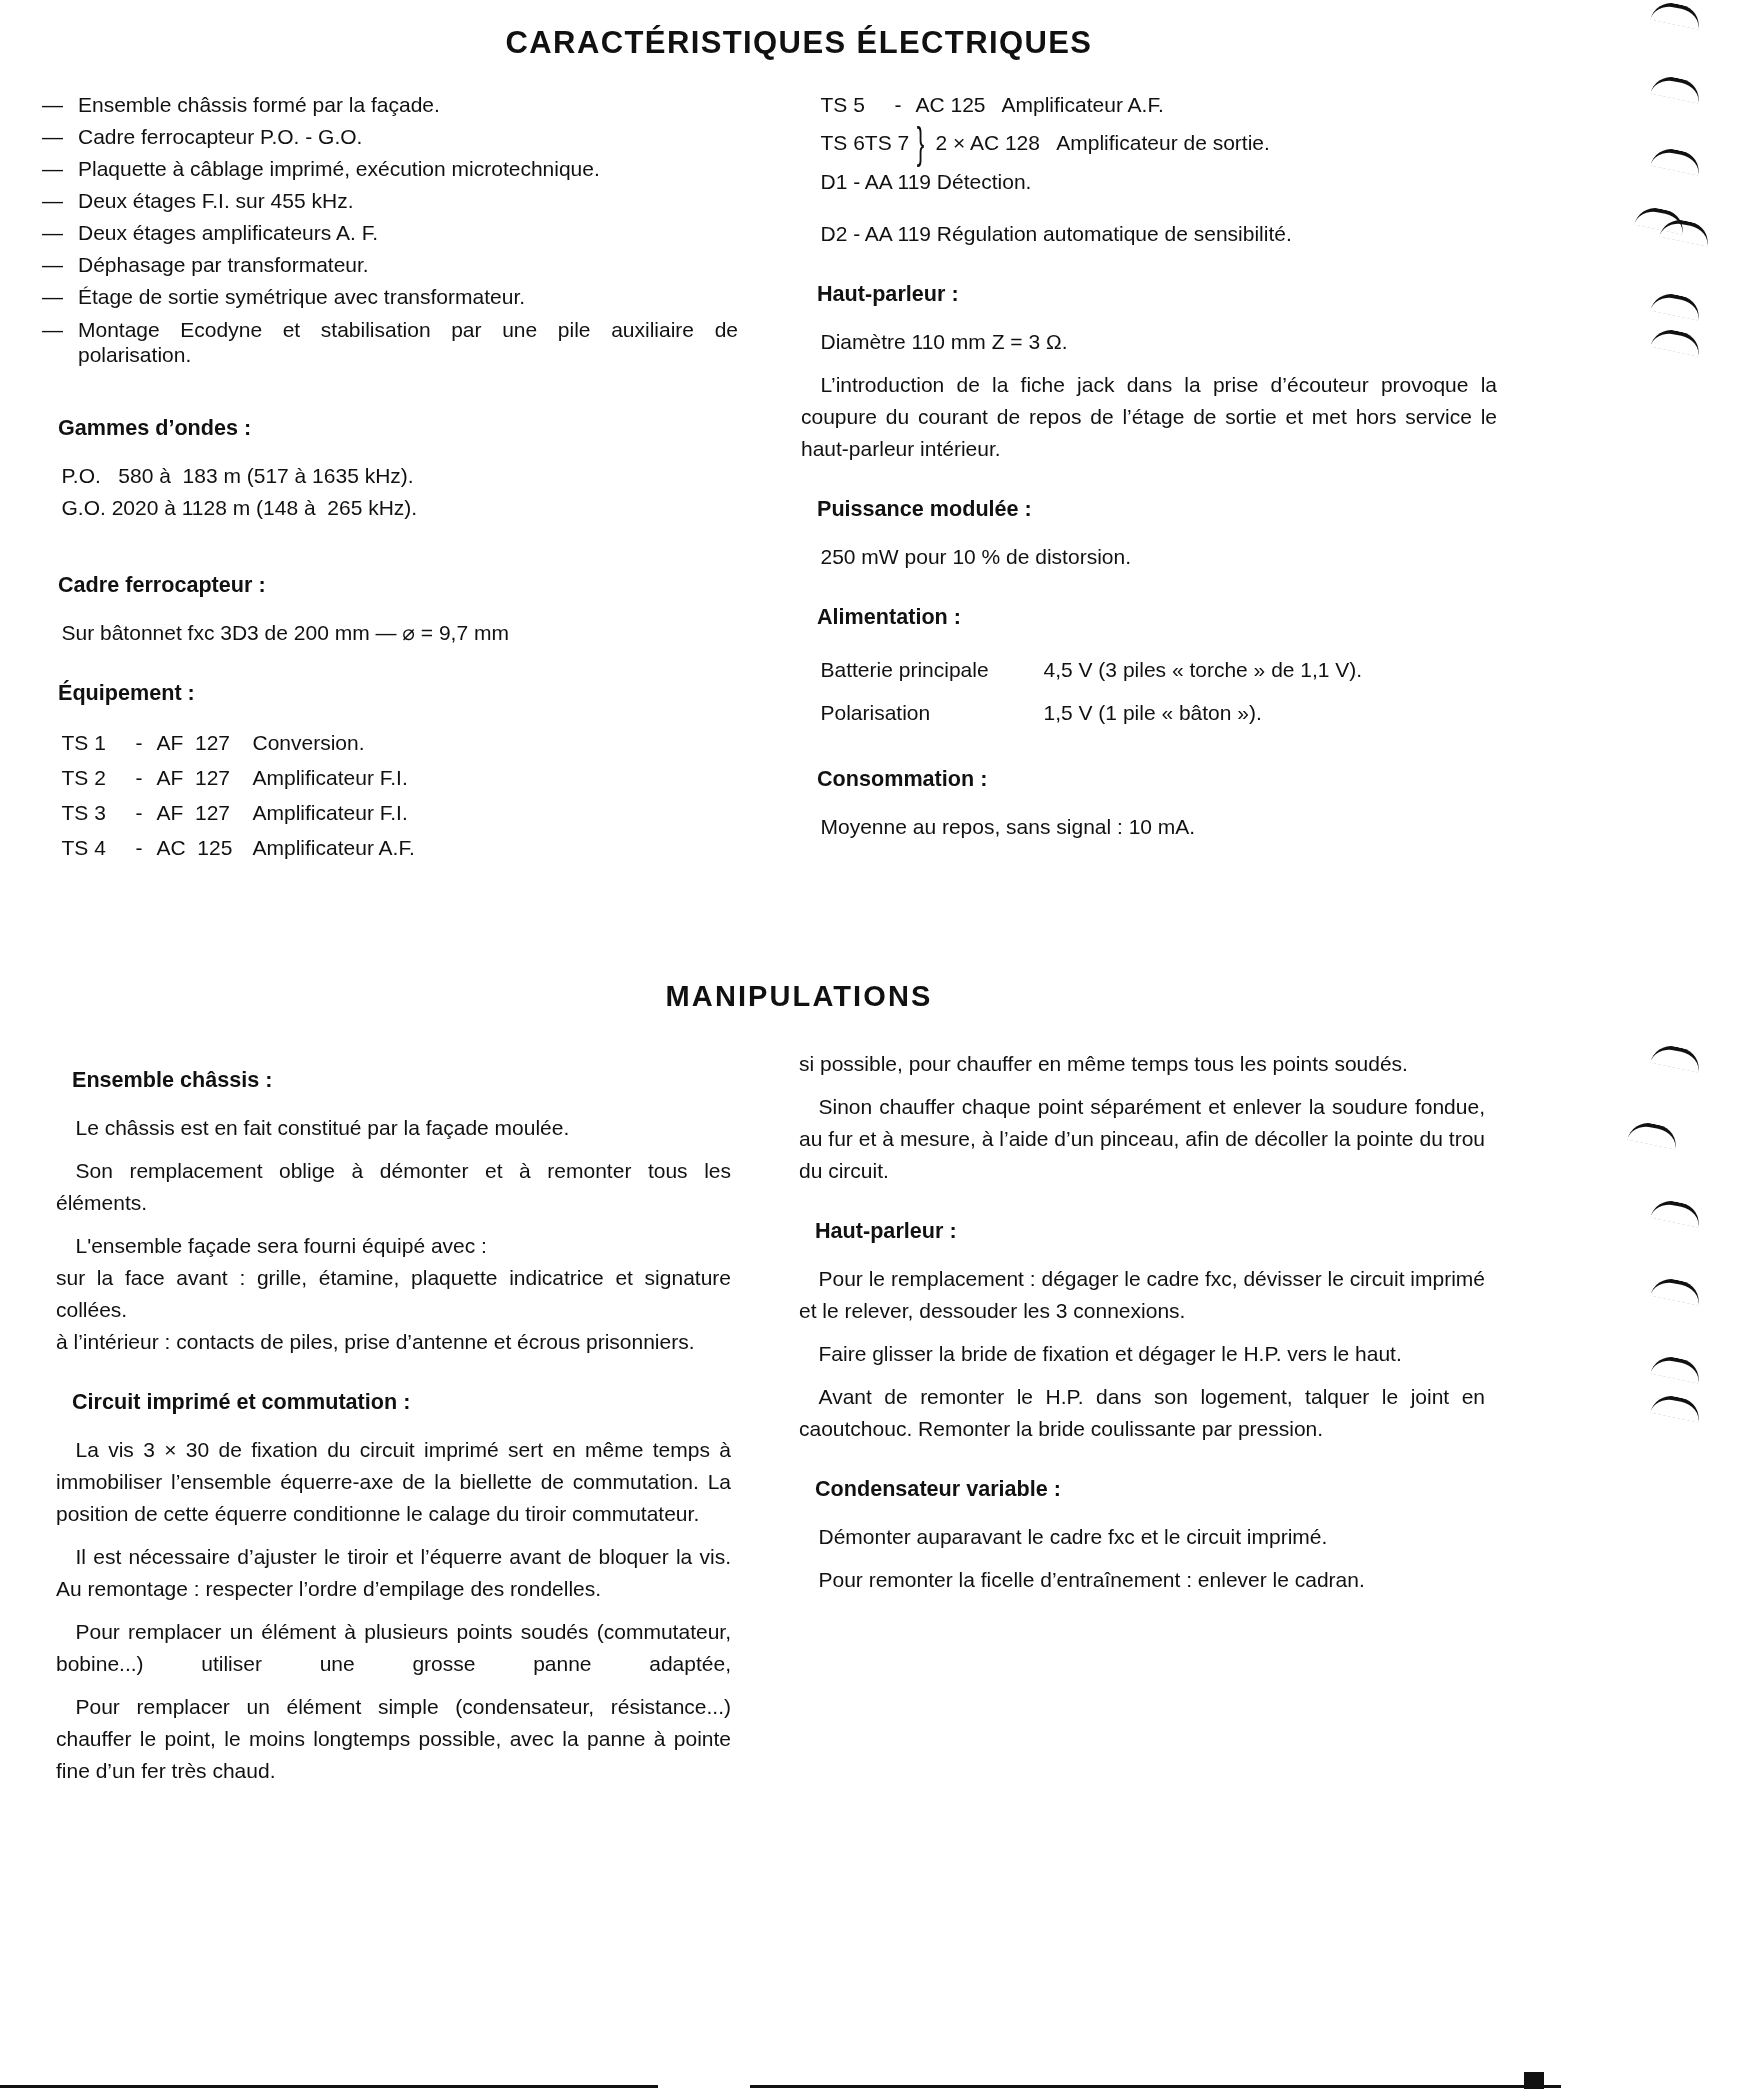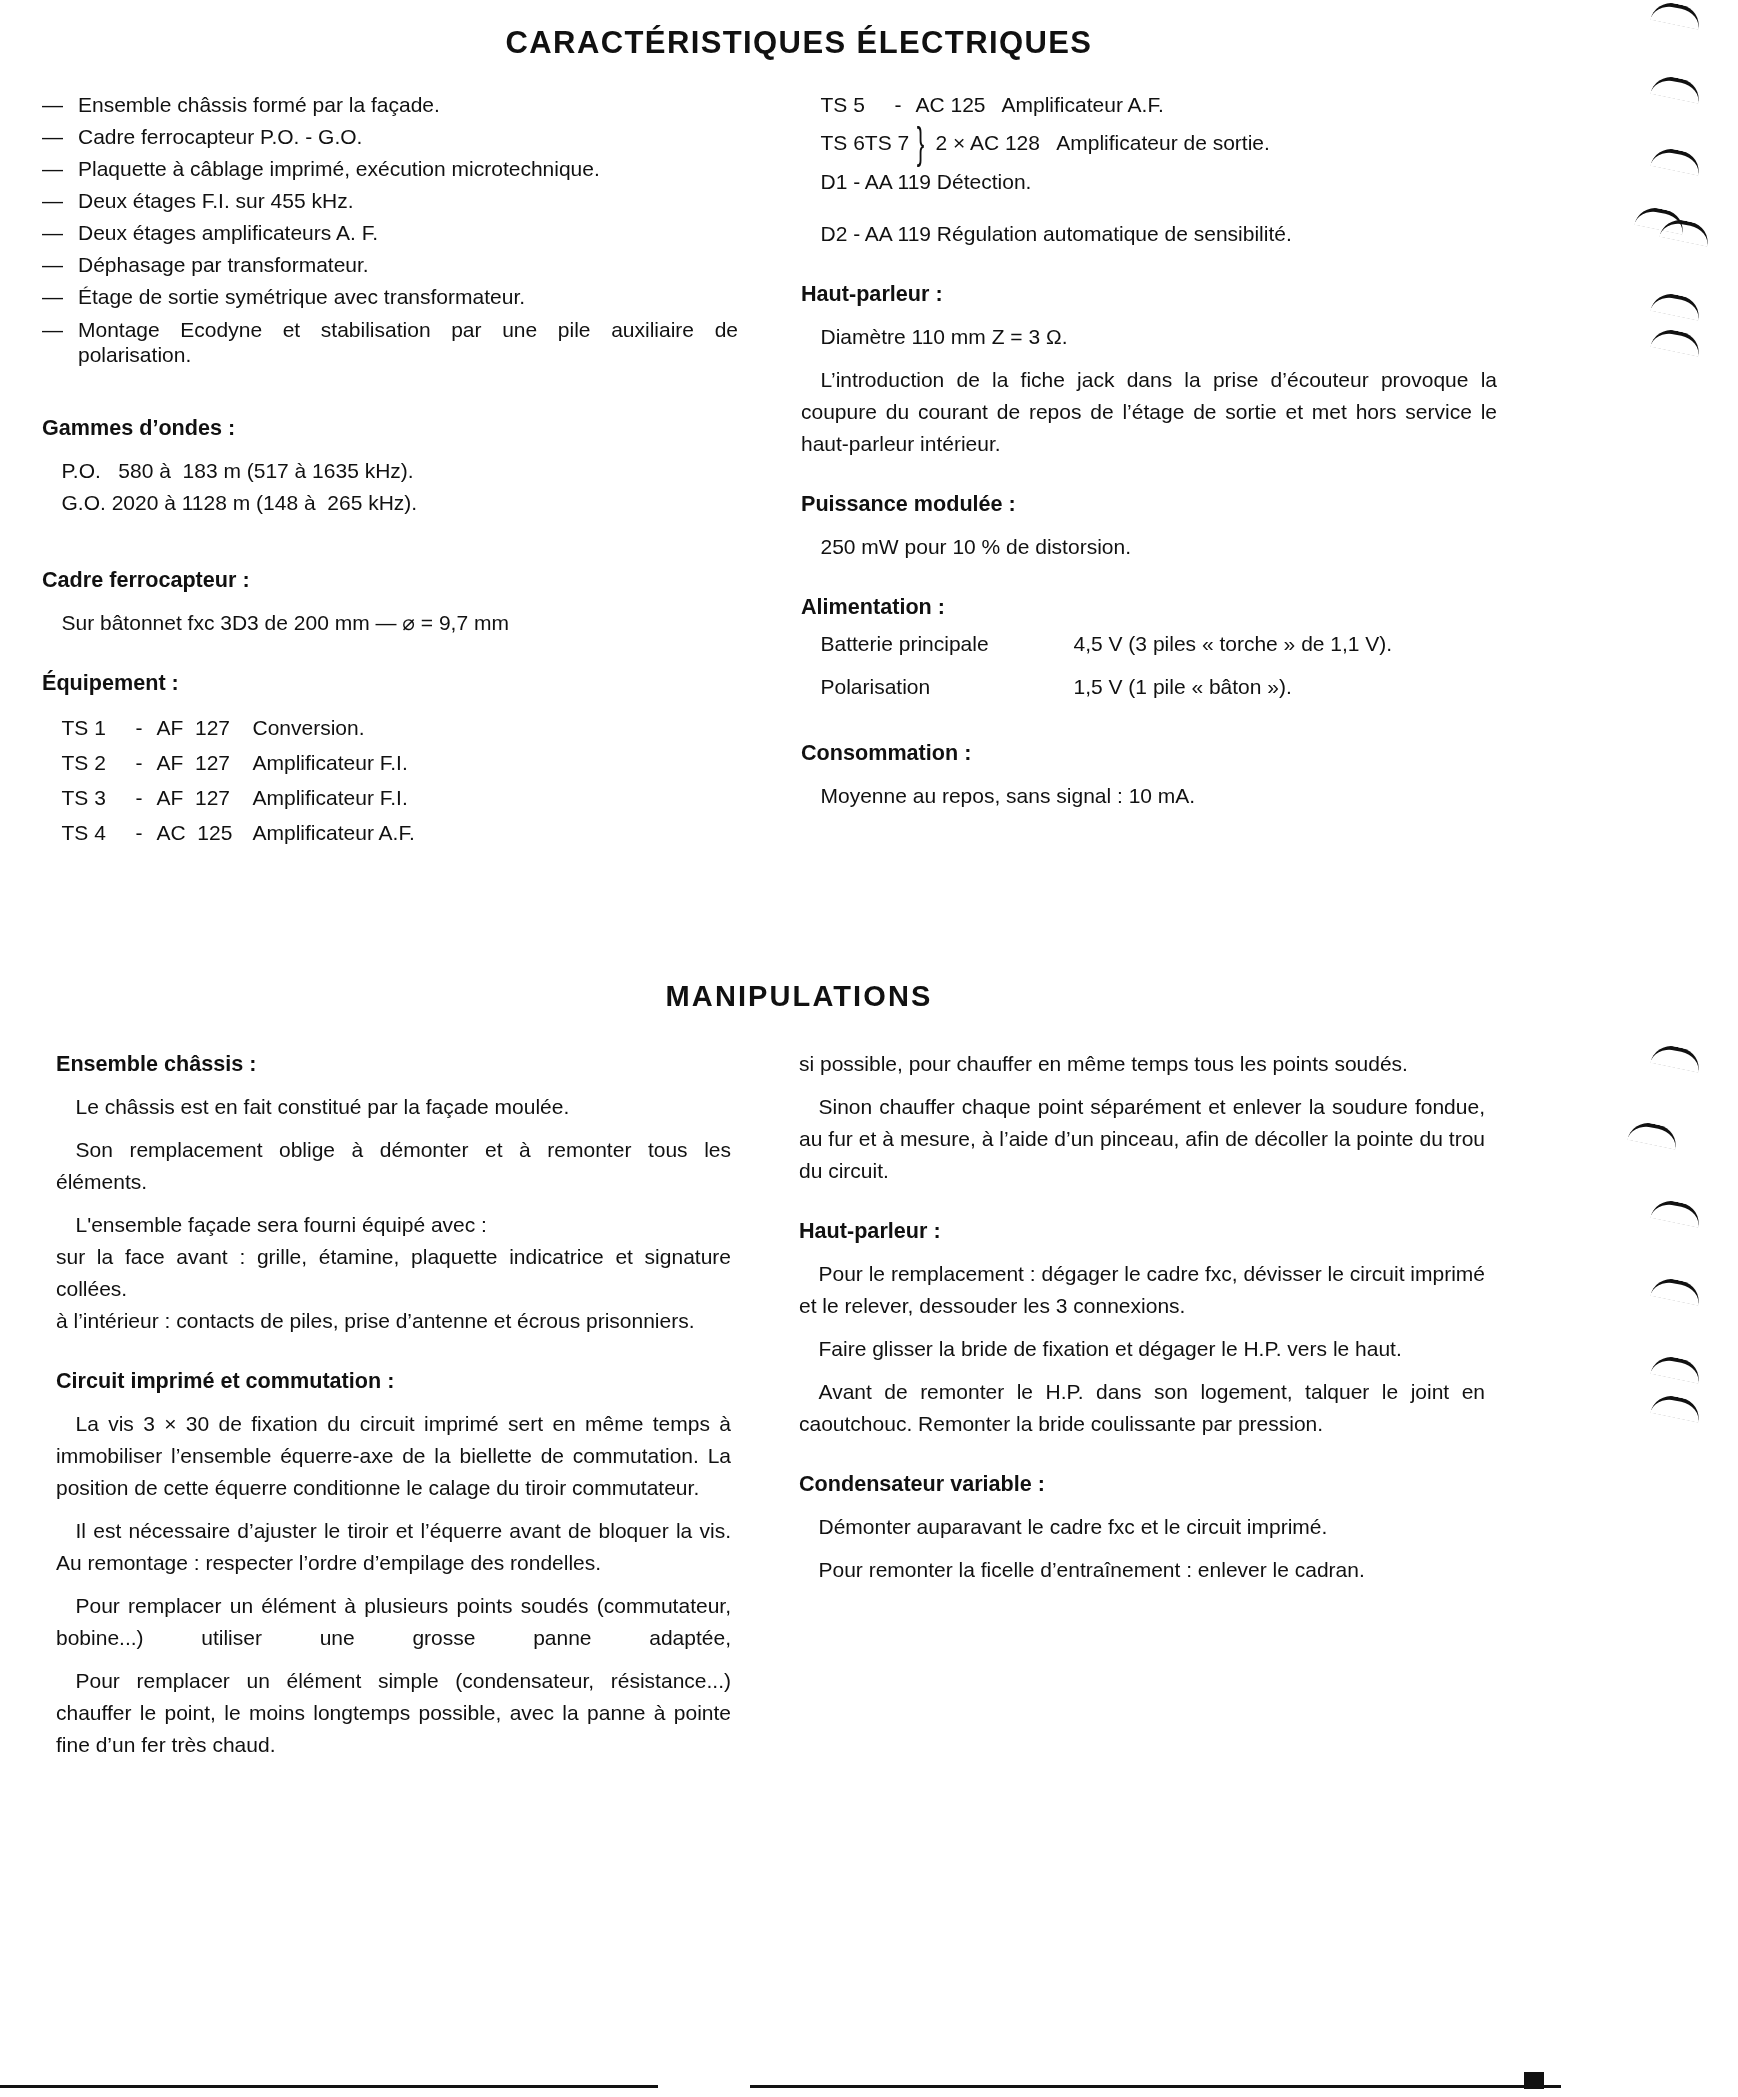--- a/index.html
+++ b/index.html
@@ -10,42 +10,42 @@
   }
   .page-title {
     position: absolute; left: 0; width: 1738px; text-align: center;
     font-weight: bold; letter-spacing: 1.4px;
   }
   #title-1 { top: 4.2px; font-size: 31px; left: -70px; }
   #title-2 { top: 961px; font-size: 29px; left: -70px; letter-spacing: 2.1px; }
 
   .col { position: absolute; font-size: 21px; line-height: 32px; }
   .col p { margin: 0; }
-  .heading { font-weight: bold; font-size: 21.6px; margin: 0; }
+  .heading { font-weight: bold; font-size: 21.6px; margin: 16px; }
   .ind { padding-left: 19.5px; }
   .just { text-align: justify; }
 
   
   #top-left { left: 42px; top: 89px; width: 696px; }
   #top-right { left: 801px; top: 89px; width: 696px; }
 
   .bullet { display: flex; }
   .bullet .dash { width: 36px; flex: none; }
   .bullet .btxt { flex: 1; }
 
   .equip-row { display: flex; padding-left: 19.5px; height: 35px; align-items: center; }
   .equip-row .ref { width: 74px; }
   .equip-row .sep { width: 21px; }
   .equip-row .part { width: 96px; }
 
   .brace-wrap { display: flex; align-items: center; padding-left: 19.5px; margin: 1.4px 0; }
   .brace-refs { display: flex; line-height: 32px; }
   .brace { font-size: 45px; line-height: 42px; margin: 0 7px 0 4.2px; transform: scaleX(0.5); }
 
-  .kv-row { display: flex; padding-left: 19.5px; height: 43px; align-items: center; gap: 30px; }
+  .kv-row { display: flex; padding-left: 19.5px; height: 43px; align-items: center; }
   .kv-row .k { width: 223px; }
 
   
   #bot-left { left: 56px; top: 1048px; width: 675px; }
   #bot-right { left: 799px; top: 1048px; width: 686px; }
 
   .mt-s { margin-top: 11px !important; }
   .mt-m { margin-top: 28px !important; }
   .mt-l { margin-top: 45px !important; }
 

